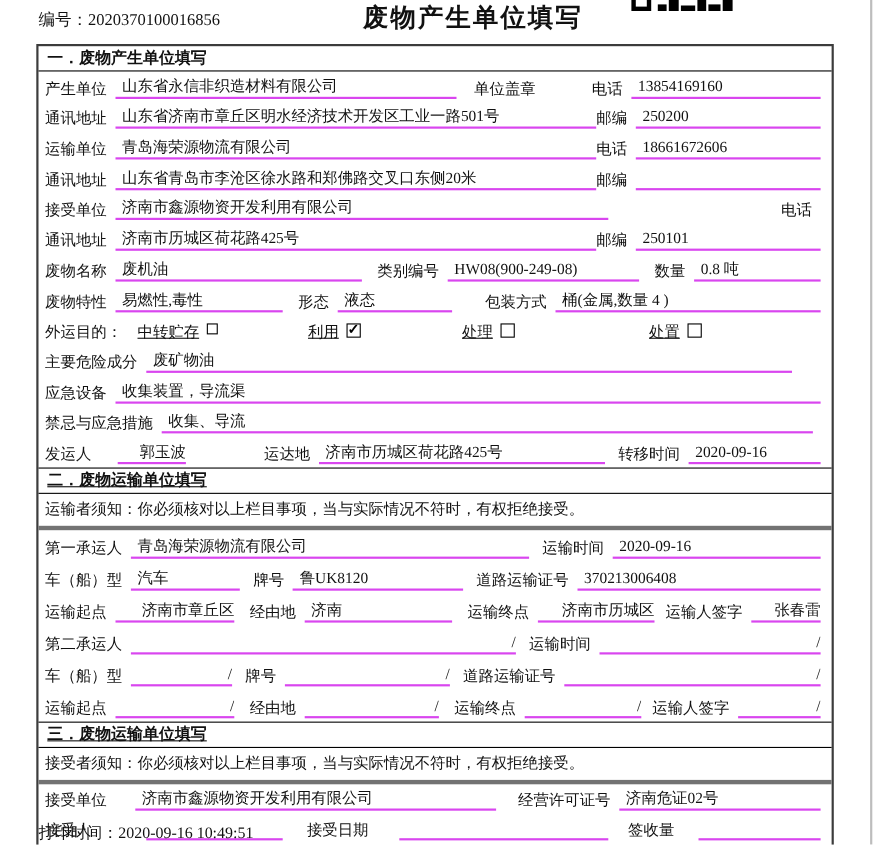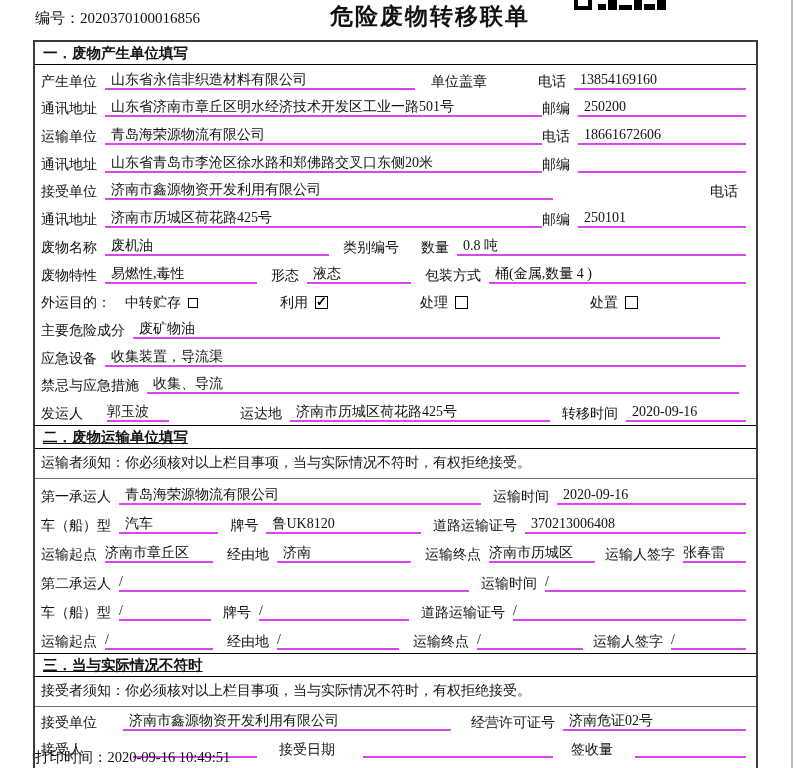--- a/index.html
+++ b/index.html
@@ -11,42 +11,42 @@
   .doc-title{position:absolute;left:330px;top:1px;font-size:23px;font-weight:bold;letter-spacing:2px;white-space:nowrap;}
   .qr{position:absolute;left:574px;top:0;width:92px;height:10px;}
   .qr div{position:absolute;background:#000;}
   
   .ftable{position:absolute;left:33px;top:40px;width:721px;border:2px solid #3c3c3c;background:#fff;}
   .sec-h{font-size:14.5px;font-weight:bold;padding:3px 6px 2px 8px;border-bottom:1.5px solid #000;height:17px;line-height:17px;}
   .sec-h.mid{border-top:1.5px solid #000;text-decoration:underline;}
   .row{display:flex;align-items:flex-end;height:24.7px;padding:0 10px 3px 6px;font-size:14px;line-height:17px;white-space:nowrap;}
   .s2 .row{height:26px;}
   .s3 .row{height:24.2px;}
-  .notice{height:29px;border-bottom:1px solid #737373;display:flex;align-items:center;padding:0 6px;font-size:14px;}
+  .notice{height:29px;border-bottom:4px solid #737373;display:flex;align-items:center;padding:0 6px;font-size:14px;}
   .l{padding-right:8px;white-space:nowrap;}
   .v{border-bottom:2px solid #d946ef;padding:0 6px;overflow:hidden;white-space:nowrap;}
-  .v.ctr{text-align:left;padding:0;font-family:Liberation Serif, serif;}
+  .v.ctr{text-align:right;padding:0;font-family:Liberation Serif, serif;}
   .v.fill{flex:1 1 auto;}
   .sp{flex:1 1 auto;}
-  .opt{display:inline-flex;align-items:center;}
+  .opt{display:inline-flex;text-decoration:underline;}
   .cb{display:inline-block;width:11px;height:11px;border:1.4px solid #000;margin-left:7px;position:relative;background:#fff;}
   .cb.sm{width:8px;height:8px;border-width:1.2px;}
   .cb.checked::after{content:"\2713";position:absolute;left:0px;top:-4px;font-size:13px;font-weight:bold;color:#000;}
   .print-time{position:absolute;left:35px;top:748px;font-size:14.5px;white-space:nowrap;}
 </style>
 </head>
 <body>
 
 <div class="page">
   <div class="edge-line"></div>
 
   <div class="serial">
     <span>编号：</span><span>2020370100016856</span>
   </div>
-  <div class="doc-title">危险废物转移联单</div>
+  <div class="doc-title">废物产生单位填写</div>
   <div class="qr">
     <div style="left:0;top:0;width:18px;height:10px;"></div>
     <div style="left:4px;top:0;width:10px;height:6px;background:#fff;"></div>
     <div style="left:24px;top:4px;width:8px;height:6px;"></div>
     <div style="left:34px;top:0;width:9px;height:10px;"></div>
     <div style="left:45px;top:5px;width:13px;height:5px;"></div>
     <div style="left:60px;top:0;width:8px;height:10px;"></div>
     <div style="left:70px;top:4px;width:11px;height:6px;"></div>
     <div style="left:83px;top:0;width:9px;height:10px;"></div>
   </div>
@@ -101,30 +101,31 @@
         <span class="v" style="width:436px">济南市历城区荷花路425号</span>
         <span class="sp"></span>
         <span class="l">邮编</span>
         <span class="v" style="width:160px">250101</span>
       </div>
 
       <div class="row">
         <span class="l">废物名称</span>
         <span class="v" style="width:212px">废机油</span>
         <span class="l" style="margin-left:14px">类别编号</span>
+        <span class="v" style="width:162px">HW08(900-249-08)</span>
         <span class="l" style="margin-left:14px">数量</span>
         <span class="v fill">0.8 吨</span>
       </div>
 
       <div class="row">
         <span class="l">废物特性</span>
         <span class="v" style="width:140px">易燃性,毒性</span>
         <span class="l" style="margin-left:14px">形态</span>
         <span class="v" style="width:92px">液态</span>
-        <span class="l" style="margin-left:14px">包装方式</span>
+        <span class="l" style="margin-left:30px">包装方式</span>
         <span class="v fill">桶(金属,数量  4 )</span>
       </div>
 
       <div class="row">
         <span class="l">外运目的：</span>
         <span class="opt" style="margin-left:6px">
           <span>中转贮存</span>
           <span class="cb sm"></span>
         </span>
         <span class="opt" style="margin-left:82px">
@@ -219,21 +220,21 @@
         <span class="v ctr" style="width:108px">/</span>
         <span class="l" style="margin-left:14px">经由地</span>
         <span class="v ctr" style="width:122px">/</span>
         <span class="l" style="margin-left:14px">运输终点</span>
         <span class="v ctr" style="width:106px">/</span>
         <span class="l" style="margin-left:10px">运输人签字</span>
         <span class="v ctr fill">/</span>
       </div>
     </div>
 
-    <div class="sec-h mid">三．当与实际情况不符时</div>
+    <div class="sec-h mid">三．废物运输单位填写</div>
     <div class="s3">
 
       <div class="notice">接受者须知：你必须核对以上栏目事项，当与实际情况不符时，有权拒绝接受。</div>
 
       <div class="row">
         <span class="l">接受单位</span>
         <span class="v" style="width:316px;margin-left:18px">济南市鑫源物资开发利用有限公司</span>
         <span class="l" style="margin-left:20px">经营许可证号</span>
         <span class="v fill">济南危证02号</span>
       </div>

